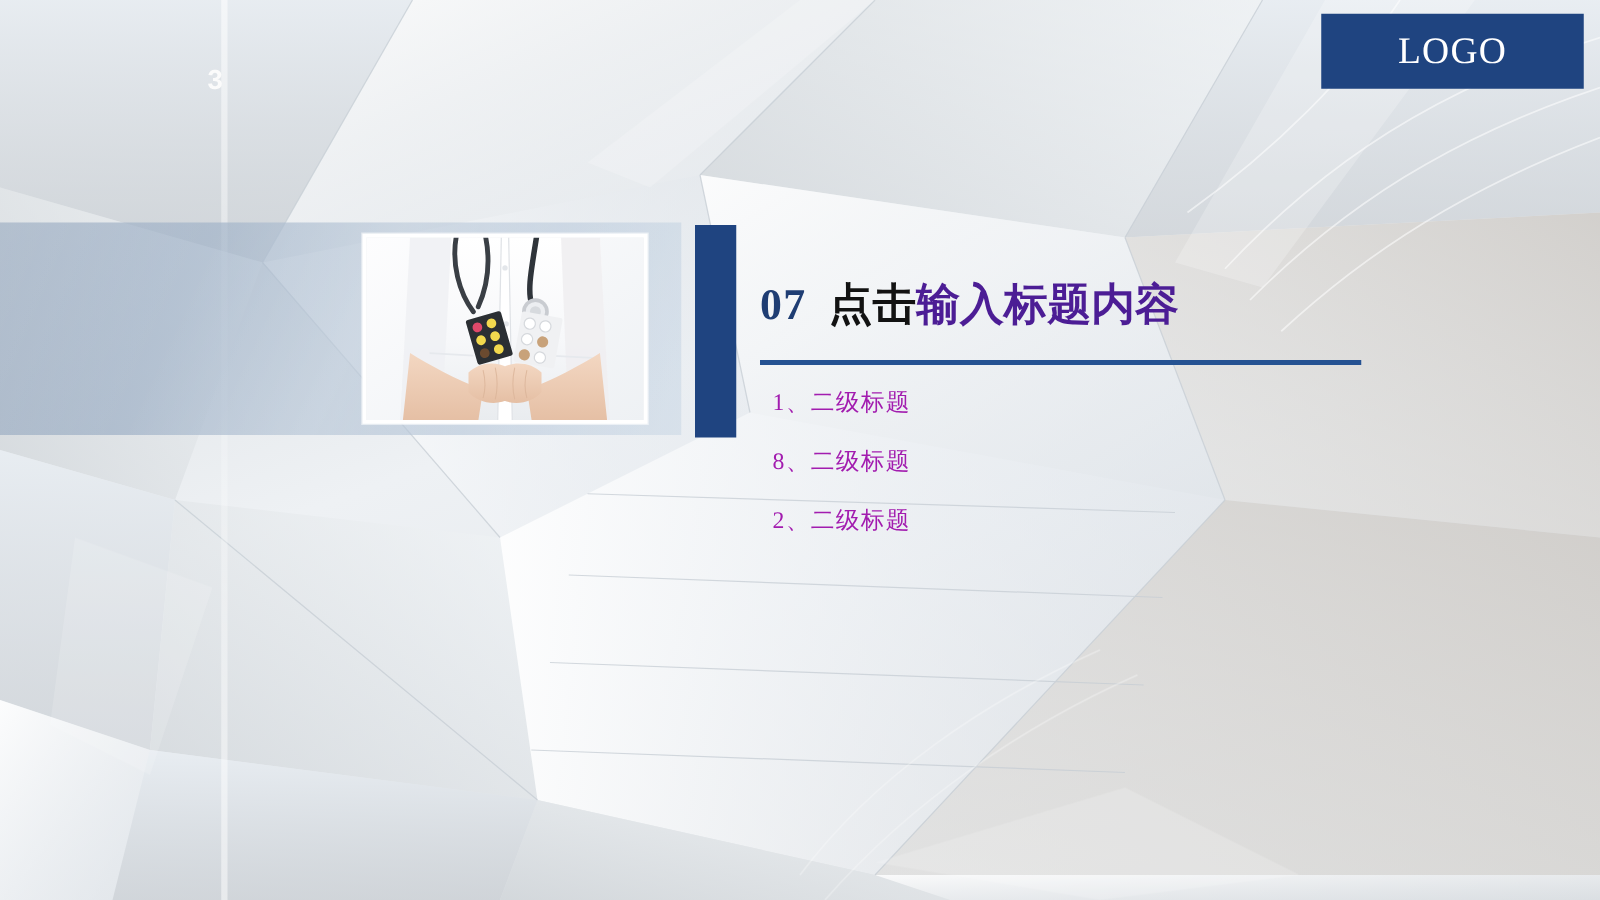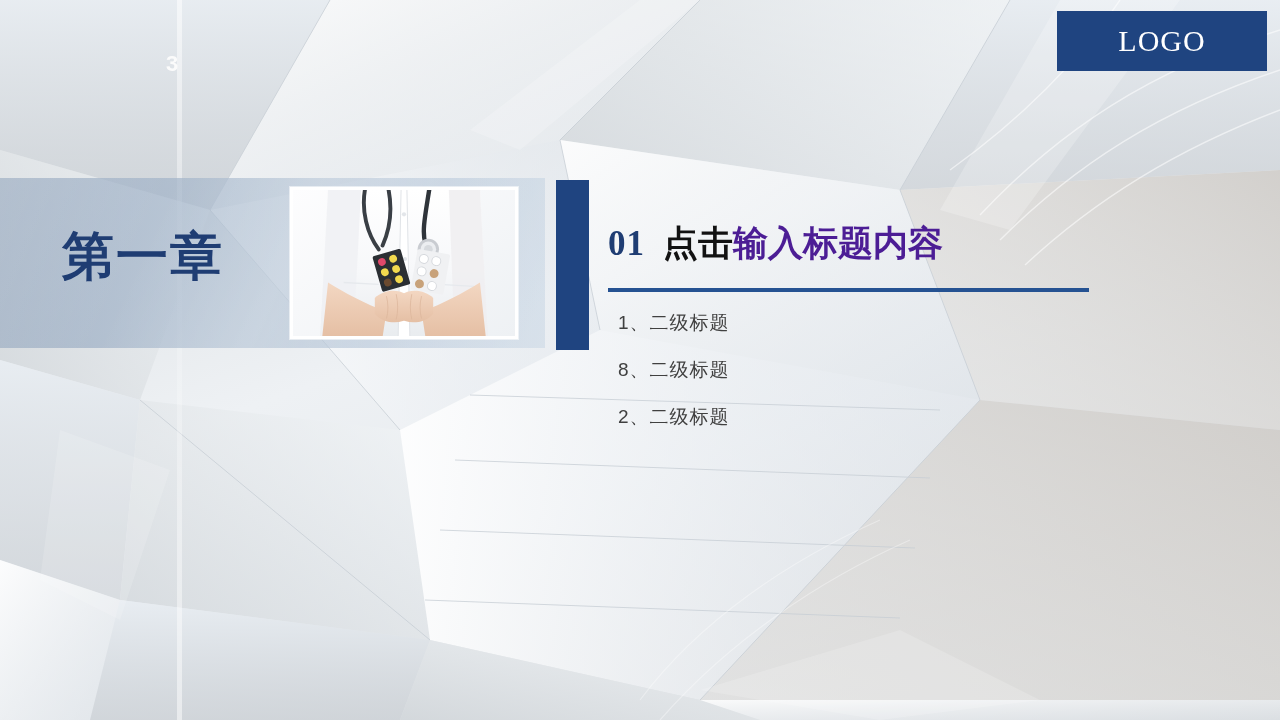--- a/index.html
+++ b/index.html
@@ -141,23 +141,23 @@
 
   .sub-list {
     position: absolute;
     left: 618px;
     top: 313px;
     margin: 0;
     padding: 0;
     list-style: none;
   }
   .sub-item {
-    font-family: Liberation Sans, sans-serif;
+    font-family: Liberation Serif, serif;
     font-size: 19px;
-    color: #404040;
+    color: #a21caf;
     line-height: 1;
     margin-bottom: 28px;
     letter-spacing: 1px;
     white-space: nowrap;
   }
 
   
   .logo-box {
     position: absolute;
     left: 1057px;
@@ -292,21 +292,20 @@
   <div class="page-num">3</div>
 
   <div class="logo-box">
     <span class="logo-text">LOGO</span>
   </div>
 
   <div class="band">
     <div class="band-sheen"></div>
   </div>
 
-  <div class="chapter-title">第一章</div>
 
   <div class="photo-wrap">
     <div class="photo">
       <svg viewBox="0 0 228 152" preserveAspectRatio="xMidYMid slice">
         <defs>
           <linearGradient id="coat" x1="0" y1="0" x2="0" y2="1">
             <stop offset="0%" stop-color="#ffffff"></stop>
             <stop offset="55%" stop-color="#f7f8fa"></stop>
             <stop offset="100%" stop-color="#e9ecef"></stop>
           </linearGradient>
@@ -378,21 +377,21 @@
           <path d="M 122 108 C 120 117, 120 126, 122 134"></path>
         </g>
       </svg>
     </div>
   </div>
 
   <div class="accent-bar"></div>
 
   <div class="content">
     <div class="main-title">
-      <span class="t-num">01</span><span class="t-gap"></span><span class="t-dark">点击</span><span class="t-blue">输入标题内容</span>
+      <span class="t-num">07</span><span class="t-gap"></span><span class="t-dark">点击</span><span class="t-blue">输入标题内容</span>
     </div>
   </div>
 
   <div class="title-rule"></div>
 
   <ul class="sub-list">
     <li class="sub-item">1、二级标题</li>
     <li class="sub-item">8、二级标题</li>
     <li class="sub-item">2、二级标题</li>
   </ul>

